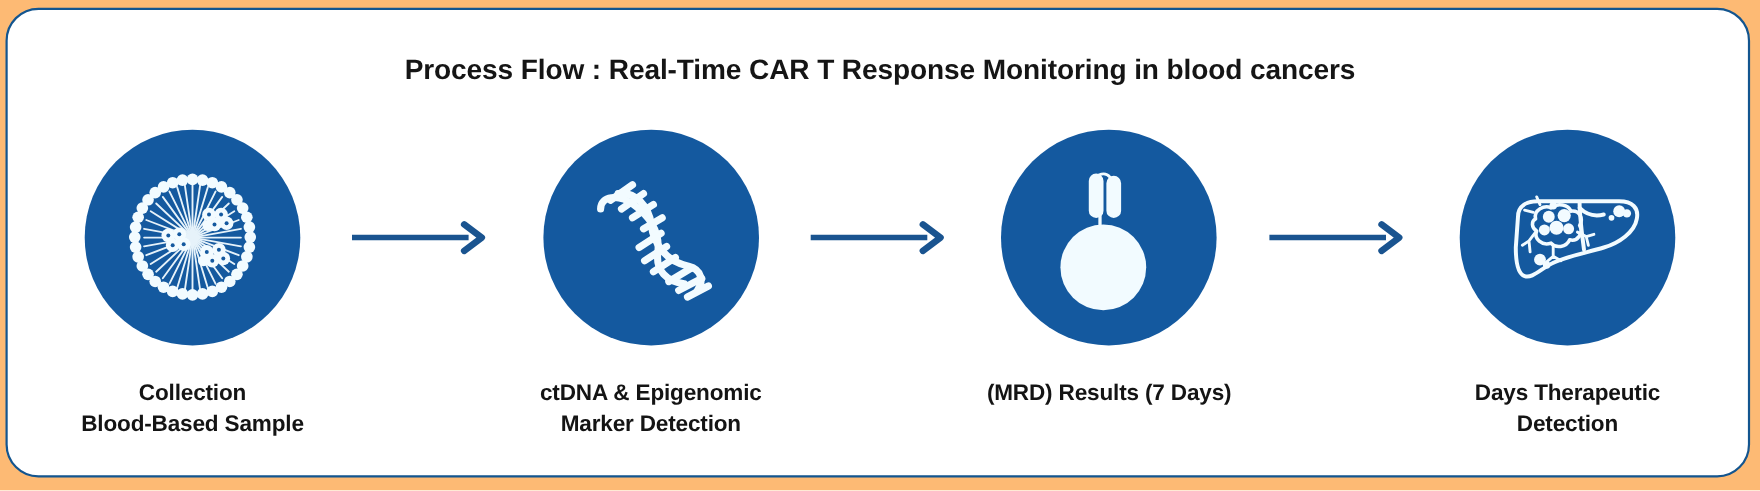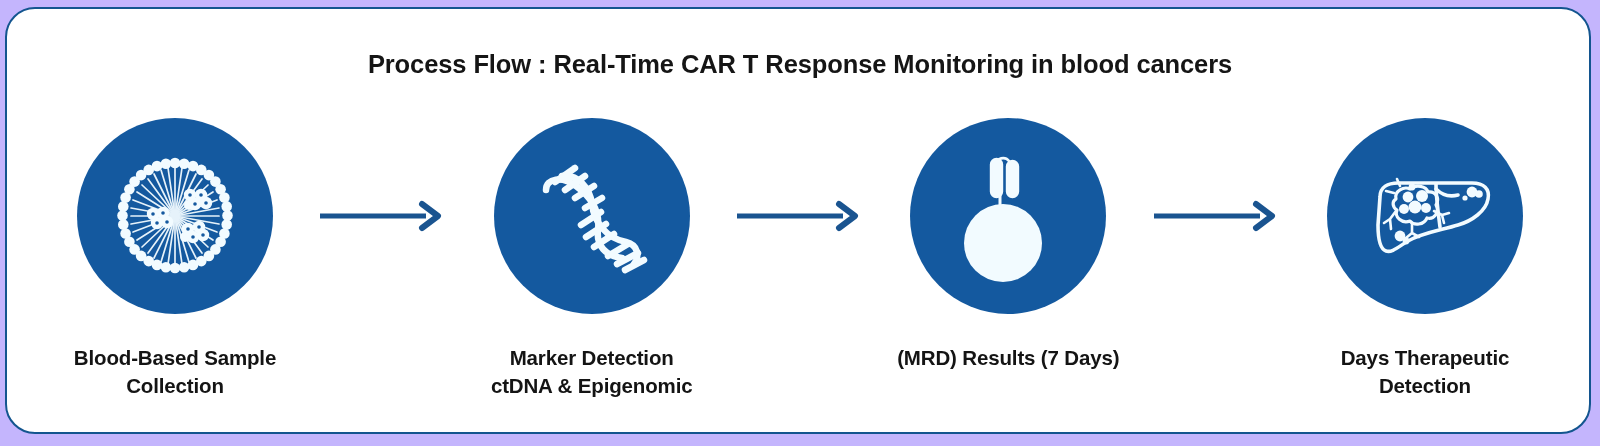--- a/index.html
+++ b/index.html
@@ -10,21 +10,21 @@
   }
   body {
     font-family: "Liberation Sans", "DejaVu Sans", sans-serif;
     -webkit-font-smoothing: antialiased;
   }
 
   .canvas {
     position: relative;
     width: 1600px;
     height: 446px;
-    background: #c4b5fd;
+    background: #fdba74;
     overflow: hidden;
   }
 
   
   .frame {
     position: absolute;
     left: 5px;
     top: 7px;
     width: 1586px;
     height: 427px;
@@ -228,22 +228,22 @@
             <circle cx="57" cy="82" r="1.8"></circle>
               <circle cx="67" cy="81" r="1.8"></circle>
             <circle cx="88" cy="88" r="1.8"></circle>
               <circle cx="99" cy="86" r="1.8"></circle>
             <circle cx="93" cy="96" r="1.8"></circle>
               <circle cx="103" cy="94" r="1.8"></circle>
           </g>
         </svg>
       </div>
       <div class="step-label">
+        <div>Collection</div>
         <div>Blood-Based Sample</div>
-        <div>Collection</div>
       </div>
     </div>
 
     <div class="arrow">
       <svg width="130" height="34" viewBox="0 0 130 34">
         <line x1="2" y1="17" x2="108" y2="17" stroke="#1a5490" stroke-width="5"></line>
         <polyline points="104,5 120,17 104,29" fill="none" stroke="#1a5490" stroke-width="6" stroke-linecap="round" stroke-linejoin="round"></polyline>
       </svg>
     </div>
 
@@ -265,22 +265,22 @@
             <path d="M59 79 L79 66"></path>
             <path d="M64 91 L84 78"></path>
             <path d="M72 101 L92 88"></path>
             <path d="M86 110 L106 98"></path>
             <path d="M95 118 L116 107"></path>
             <path d="M103 124 L122 114"></path>
           </g>
         </svg>
       </div>
       <div class="step-label">
+        <div>ctDNA &amp; Epigenomic</div>
         <div>Marker Detection</div>
-        <div>ctDNA &amp; Epigenomic</div>
       </div>
     </div>
 
     <div class="arrow">
       <svg width="130" height="34" viewBox="0 0 130 34">
         <line x1="2" y1="17" x2="108" y2="17" stroke="#1a5490" stroke-width="5"></line>
         <polyline points="104,5 120,17 104,29" fill="none" stroke="#1a5490" stroke-width="6" stroke-linecap="round" stroke-linejoin="round"></polyline>
       </svg>
     </div>
 

